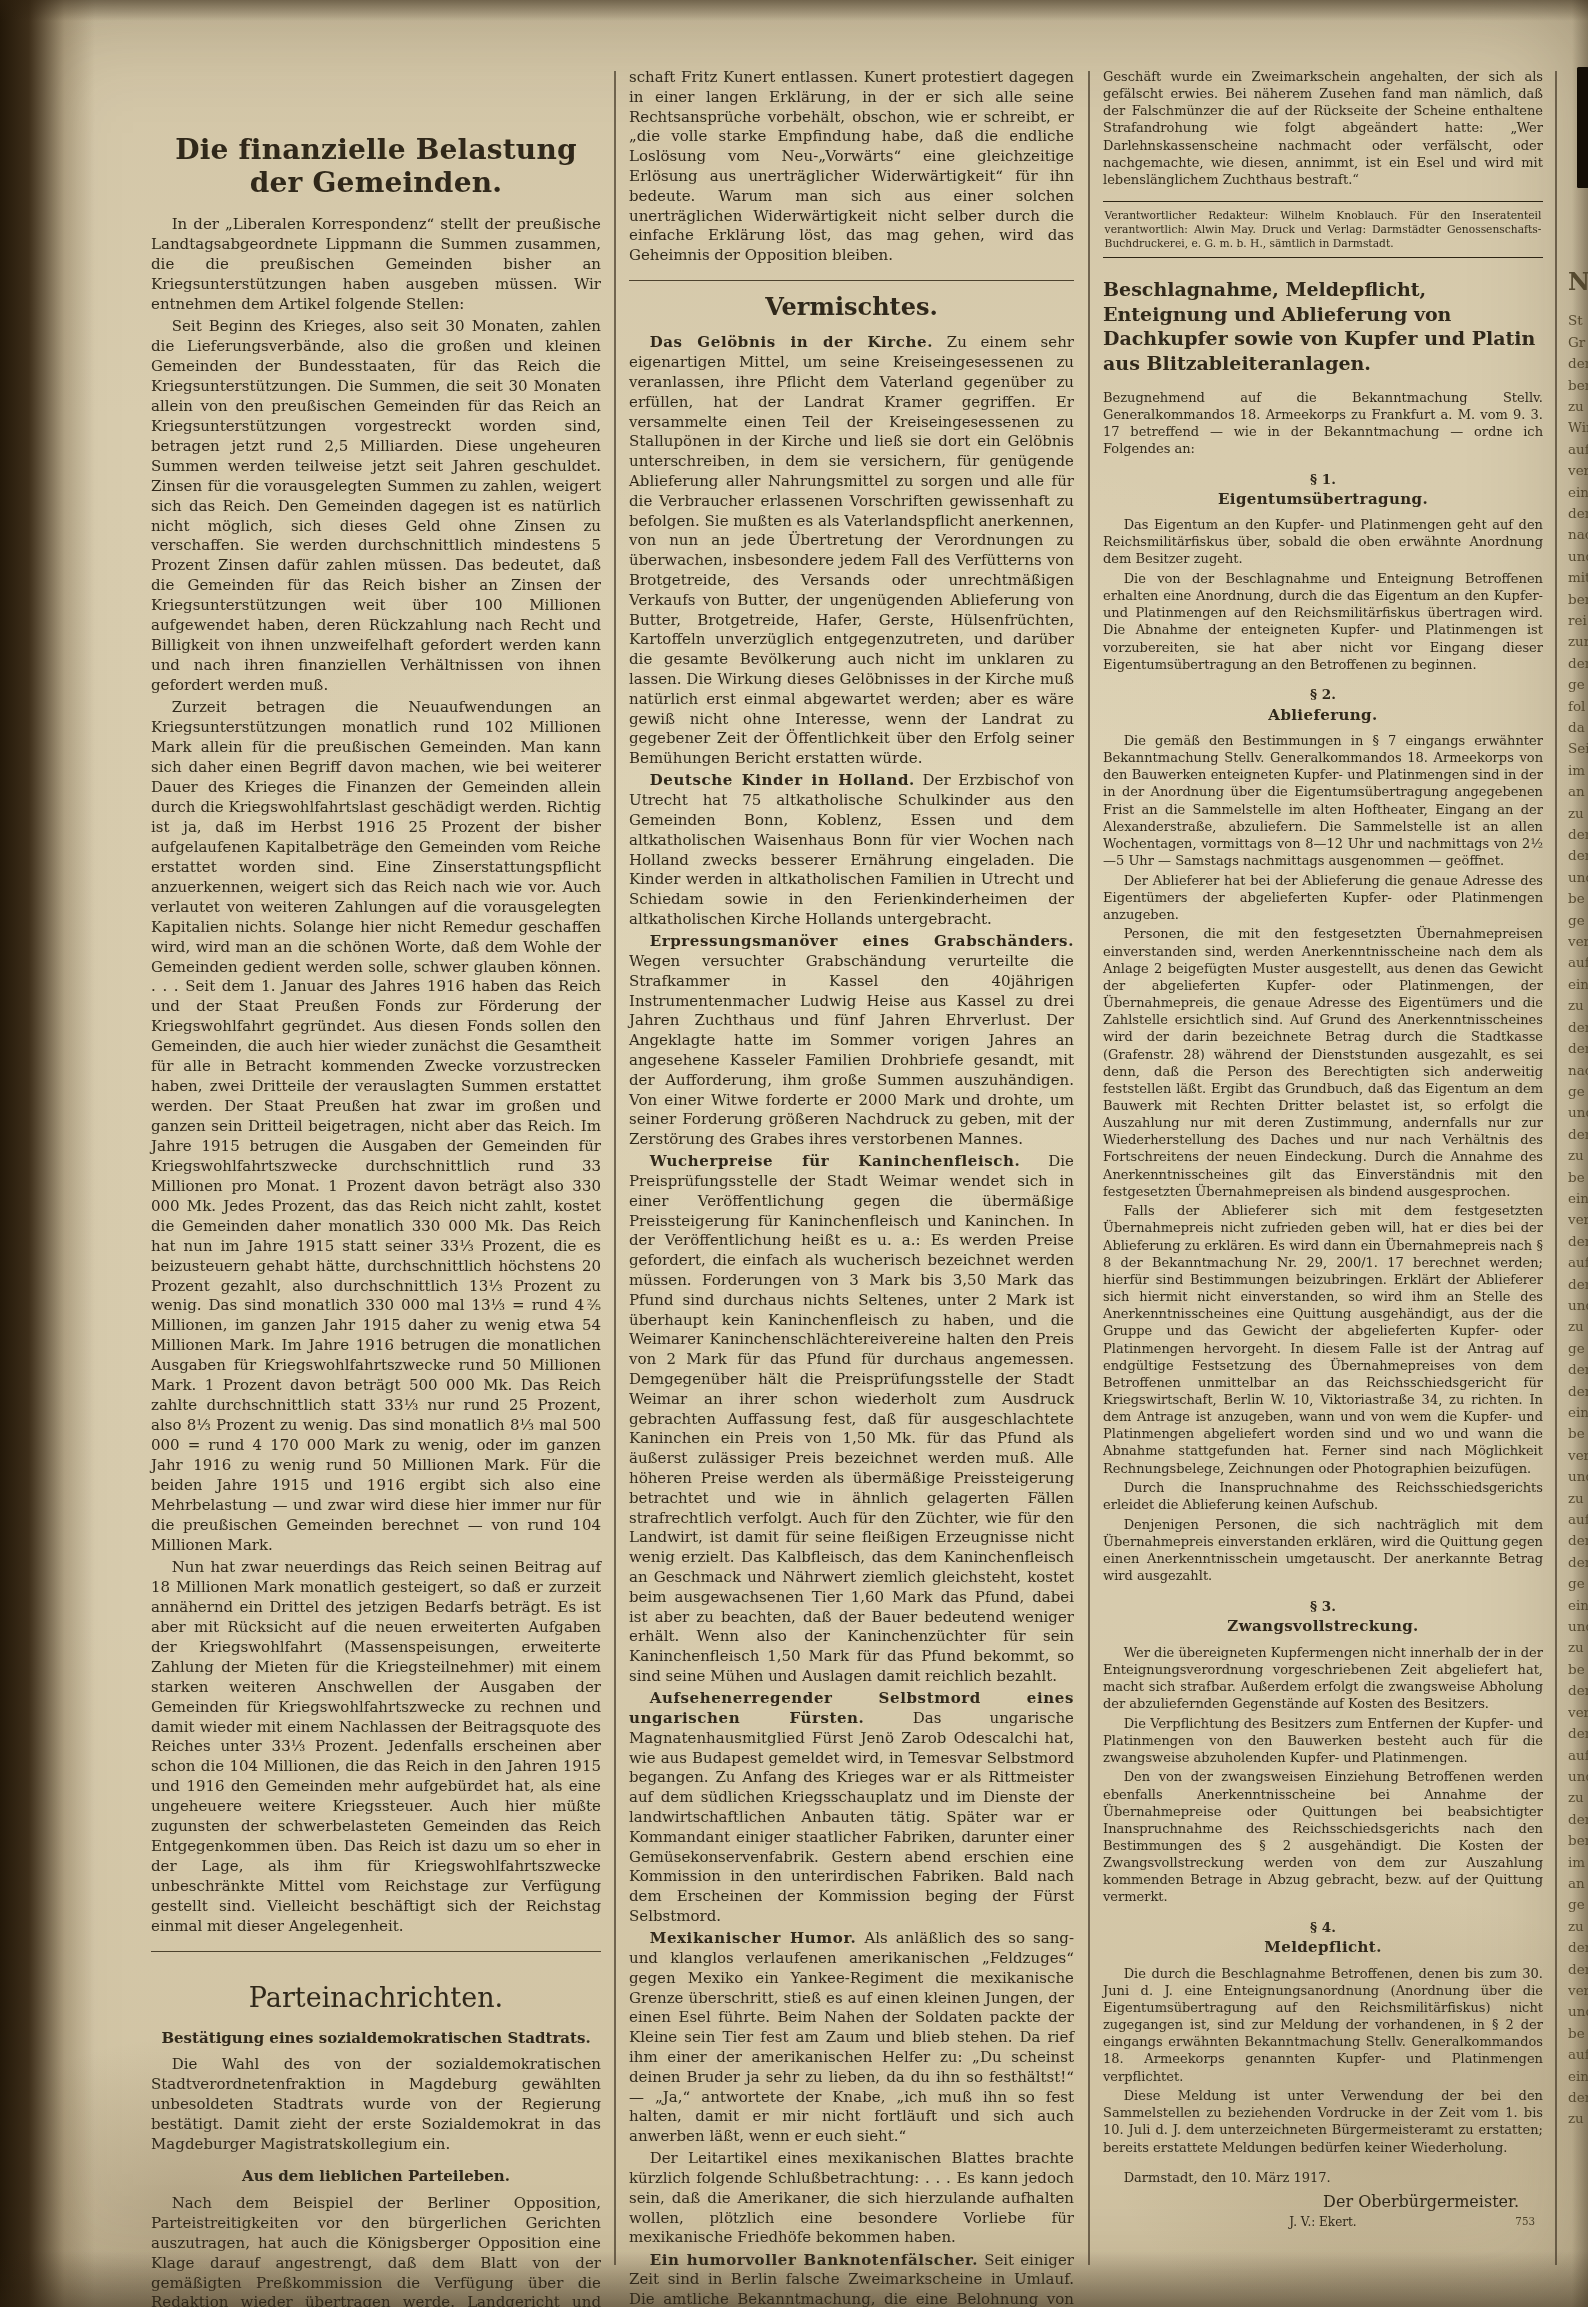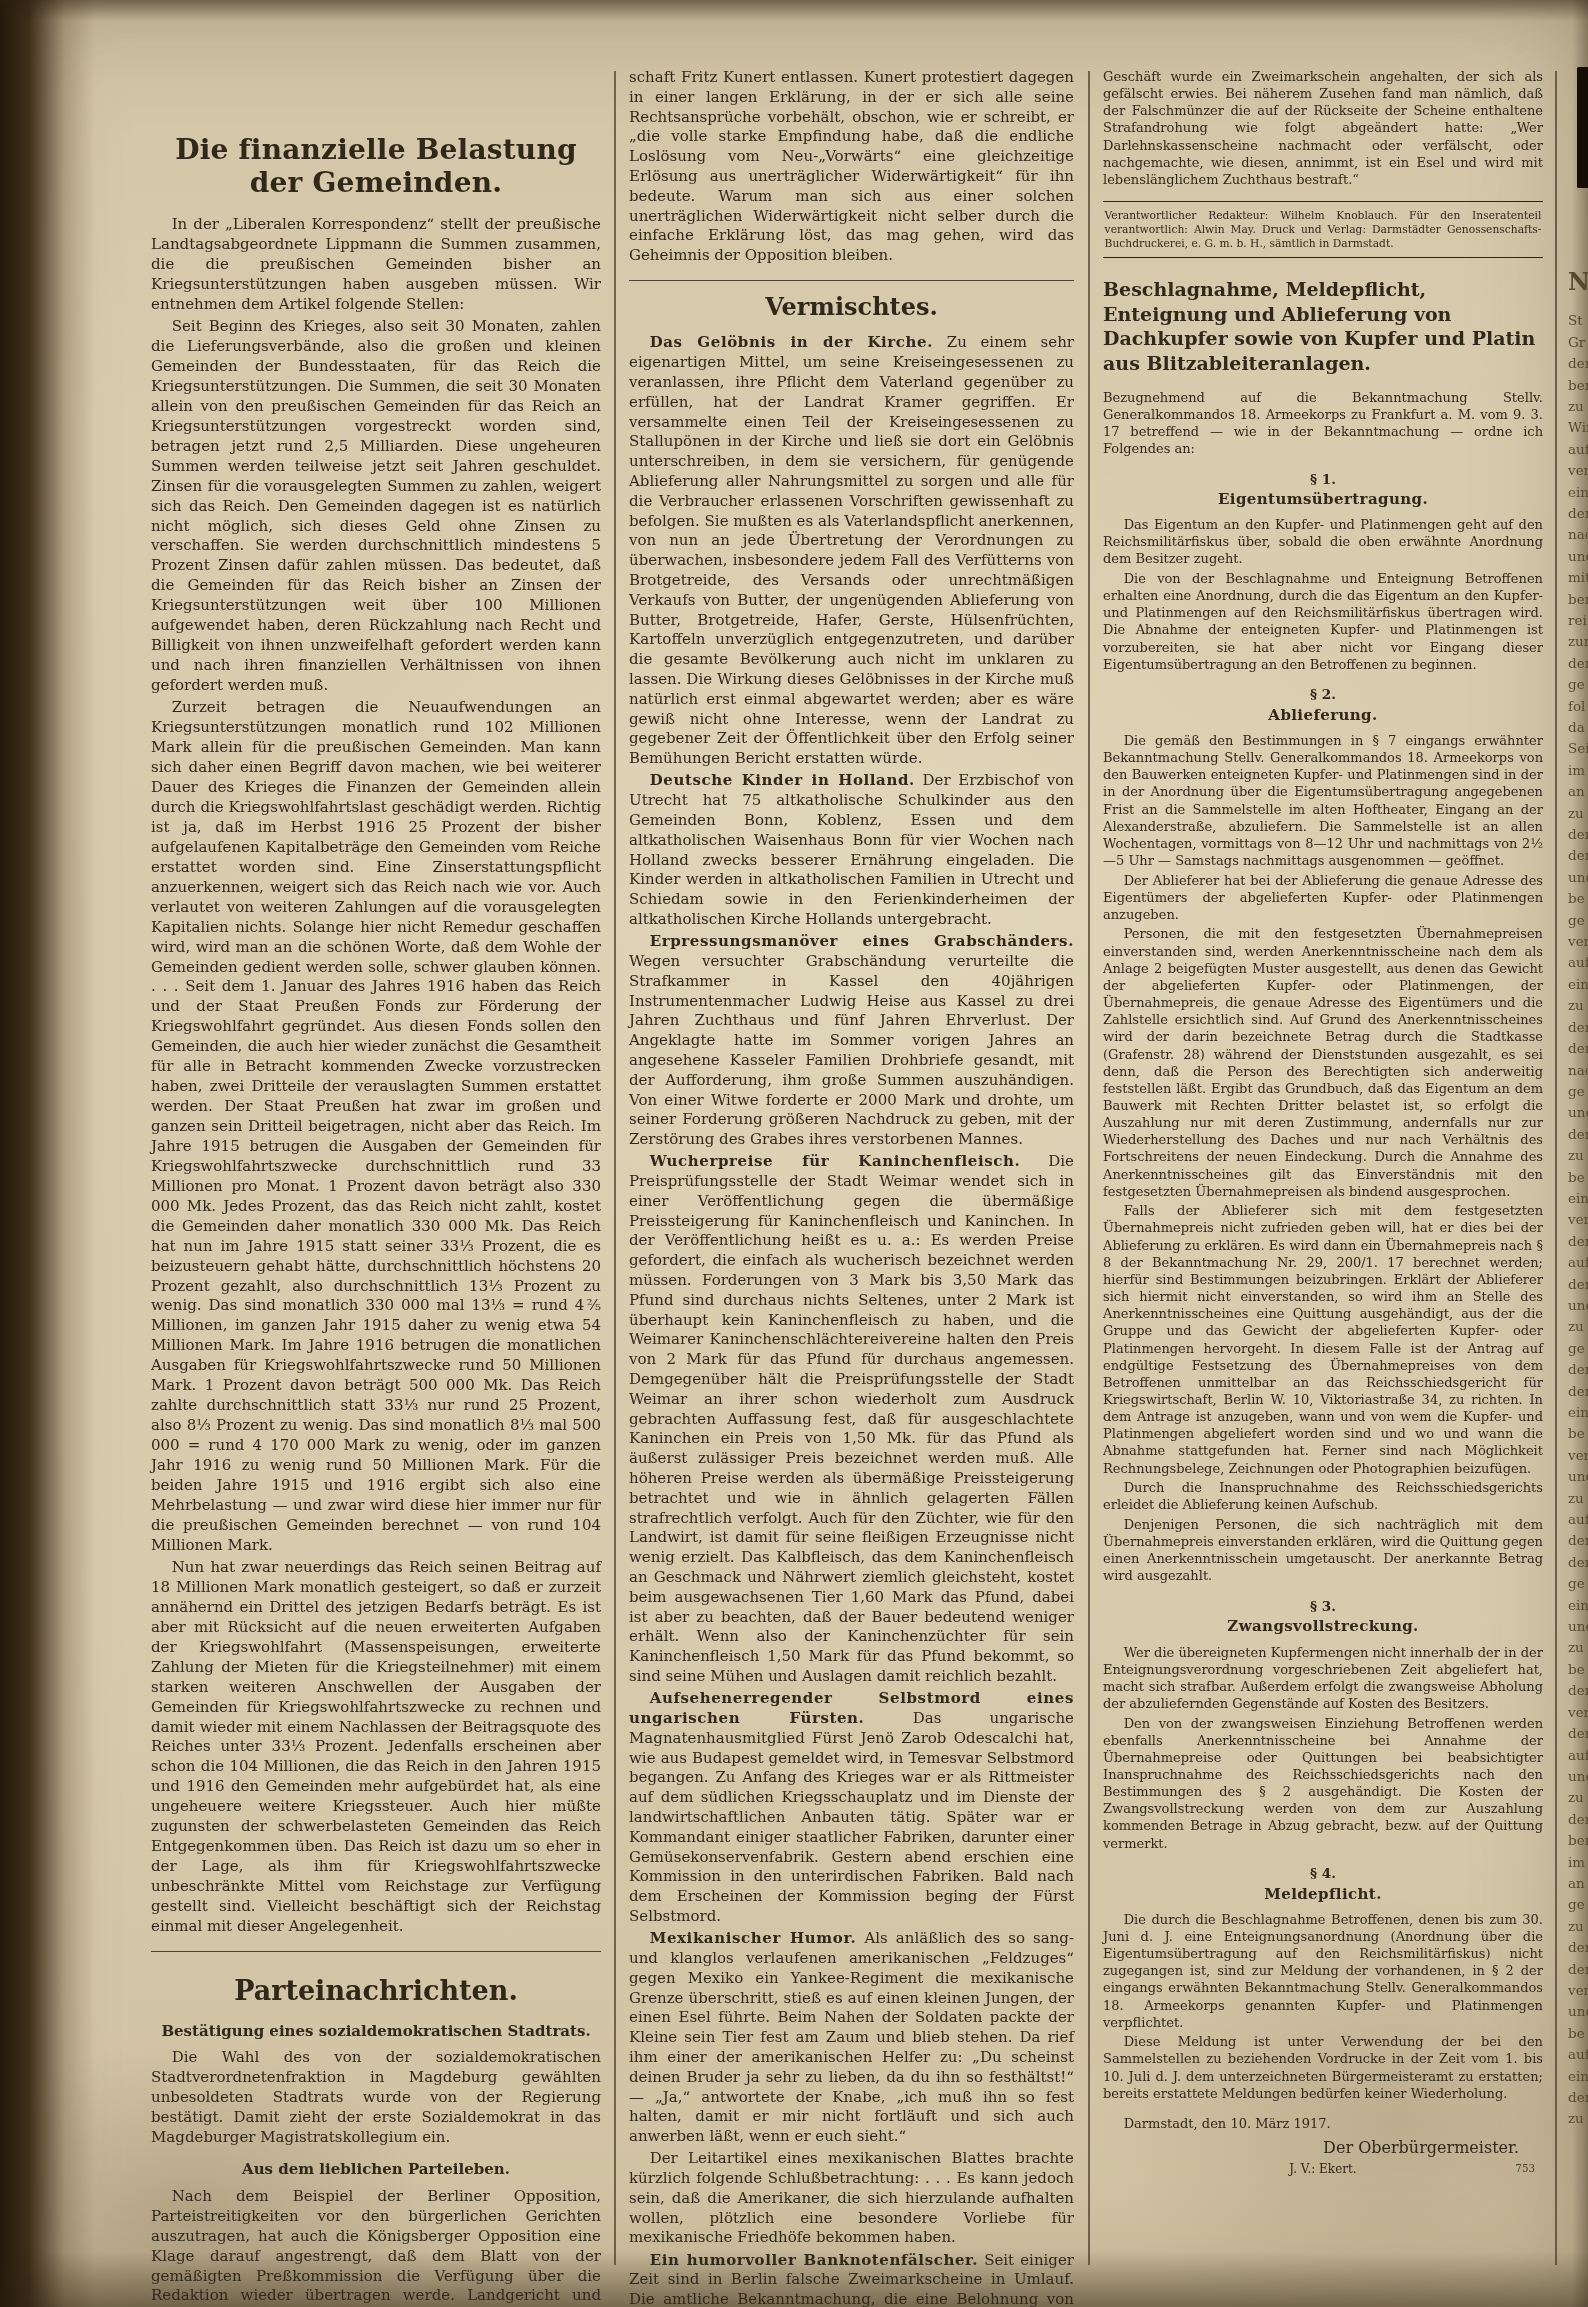--- a/index.html
+++ b/index.html
@@ -26,21 +26,21 @@
   .col2{left:629px;top:68px;width:445px;font-size:15px;line-height:1.32;}
   .col3{left:1103px;top:68px;width:440px;font-size:13px;line-height:1.32;display:flex;flex-direction:column;height:2199px;}
   .spacer{flex:1;}
 
   p.body{margin:0 0 2.4px;text-indent:20.7px;}
   p.noindent{text-indent:0;}
   .lead{font-weight:bold;letter-spacing:0.6px;}
 
   .headline{font-weight:bold;text-align:center;font-size:28px;line-height:1.18;margin:0 8px 16px;letter-spacing:0.2px;}
   .subhead-center{font-weight:bold;text-align:center;font-size:15px;margin:12.7px 0 6.4px;}
-  .section-title{font-weight:bold;text-align:center;font-size:27px;margin:21px 0 11px;}
+  .section-title{font-weight:normal;text-align:center;font-size:27px;margin:28px 0 11px;}
   .verm-title{font-weight:bold;text-align:center;font-size:24px;margin:8px 0 11px;}
   .hr-thin{border:0;border-top:1.2px solid rgba(52,42,24,.85);margin:14.3px 0 9.5px;}
 
   .imprint{font-size:10.7px;line-height:1.3;border-top:1.6px solid #2c2414;border-bottom:1.6px solid #2c2414;
     padding:6.4px 1.6px;margin:11px 0 14.3px;text-align:justify;}
   .decree-title{font-weight:bold;text-align:left;font-size:19px;line-height:1.3;margin:4.8px 0 12.7px;}
   .smark{text-align:center;font-weight:bold;font-size:13.5px;margin:11px 0 1.6px;}
   .shead{text-align:center;font-weight:bold;font-size:15px;margin:0 0 6.4px;letter-spacing:0.4px;}
 
   .closing{margin-top:11px;}
@@ -124,20 +124,21 @@
       <p class="body">Personen, die mit den festgesetzten Übernahmepreisen einverstanden sind, werden Anerkenntnisscheine nach dem als Anlage 2 beigefügten Muster ausgestellt, aus denen das Gewicht der abgelieferten Kupfer- oder Platinmengen, der Übernahmepreis, die genaue Adresse des Eigentümers und die Zahlstelle ersichtlich sind. Auf Grund des Anerkenntnisscheines wird der darin bezeichnete Betrag durch die Stadtkasse (Grafenstr. 28) während der Dienststunden ausgezahlt, es sei denn, daß die Person des Berechtigten sich anderweitig feststellen läßt. Ergibt das Grundbuch, daß das Eigentum an dem Bauwerk mit Rechten Dritter belastet ist, so erfolgt die Auszahlung nur mit deren Zustimmung, andernfalls nur zur Wiederherstellung des Daches und nur nach Verhältnis des Fortschreitens der neuen Eindeckung. Durch die Annahme des Anerkenntnisscheines gilt das Einverständnis mit den festgesetzten Übernahmepreisen als bindend ausgesprochen.</p>
       <p class="body">Falls der Ablieferer sich mit dem festgesetzten Übernahmepreis nicht zufrieden geben will, hat er dies bei der Ablieferung zu erklären. Es wird dann ein Übernahmepreis nach § 8 der Bekanntmachung Nr. 29, 200/1. 17 berechnet werden; hierfür sind Bestimmungen beizubringen. Erklärt der Ablieferer sich hiermit nicht einverstanden, so wird ihm an Stelle des Anerkenntnisscheines eine Quittung ausgehändigt, aus der die Gruppe und das Gewicht der abgelieferten Kupfer- oder Platinmengen hervorgeht. In diesem Falle ist der Antrag auf endgültige Festsetzung des Übernahmepreises von dem Betroffenen unmittelbar an das Reichsschiedsgericht für Kriegswirtschaft, Berlin W. 10, Viktoriastraße 34, zu richten. In dem Antrage ist anzugeben, wann und von wem die Kupfer- und Platinmengen abgeliefert worden sind und wo und wann die Abnahme stattgefunden hat. Ferner sind nach Möglichkeit Rechnungsbelege, Zeichnungen oder Photographien beizufügen.</p>
       <p class="body">Durch die Inanspruchnahme des Reichsschiedsgerichts erleidet die Ablieferung keinen Aufschub.</p>
       <p class="body">Denjenigen Personen, die sich nachträglich mit dem Übernahmepreis einverstanden erklären, wird die Quittung gegen einen Anerkenntnisschein umgetauscht. Der anerkannte Betrag wird ausgezahlt.</p>
     </div>
 
     <div>
       <div class="smark">§ 3.</div>
       <div class="shead">Zwangsvollstreckung.</div>
       <p class="body">Wer die übereigneten Kupfermengen nicht innerhalb der in der Enteignungsverordnung vorgeschriebenen Zeit abgeliefert hat, macht sich strafbar. Außerdem erfolgt die zwangsweise Abholung der abzuliefernden Gegenstände auf Kosten des Besitzers.</p>
+      <p class="body">Die Verpflichtung des Besitzers zum Entfernen der Kupfer- und Platinmengen von den Bauwerken besteht auch für die zwangsweise abzuholenden Kupfer- und Platinmengen.</p>
       <p class="body">Den von der zwangsweisen Einziehung Betroffenen werden ebenfalls Anerkenntnisscheine bei Annahme der Übernahmepreise oder Quittungen bei beabsichtigter Inanspruchnahme des Reichsschiedsgerichts nach den Bestimmungen des § 2 ausgehändigt. Die Kosten der Zwangsvollstreckung werden von dem zur Auszahlung kommenden Betrage in Abzug gebracht, bezw. auf der Quittung vermerkt.</p>
     </div>
 
     <div>
       <div class="smark">§ 4.</div>
       <div class="shead">Meldepflicht.</div>
       <p class="body">Die durch die Beschlagnahme Betroffenen, denen bis zum 30. Juni d. J. eine Enteignungsanordnung (Anordnung über die Eigentumsübertragung auf den Reichsmilitärfiskus) nicht zugegangen ist, sind zur Meldung der vorhandenen, in § 2 der eingangs erwähnten Bekanntmachung Stellv. Generalkommandos 18. Armeekorps genannten Kupfer- und Platinmengen verpflichtet.</p>
       <p class="body">Diese Meldung ist unter Verwendung der bei den Sammelstellen zu beziehenden Vordrucke in der Zeit vom 1. bis 10. Juli d. J. dem unterzeichneten Bürgermeisteramt zu erstatten; bereits erstattete Meldungen bedürfen keiner Wiederholung.</p>
     </div>
 

